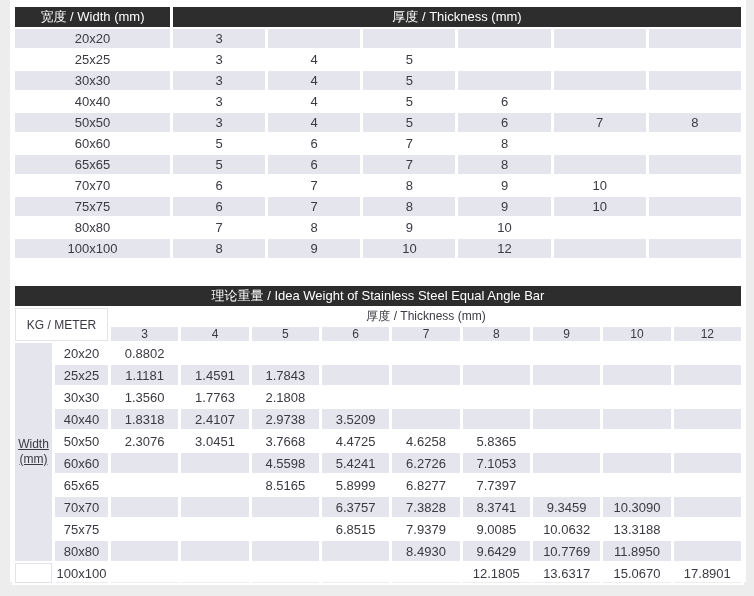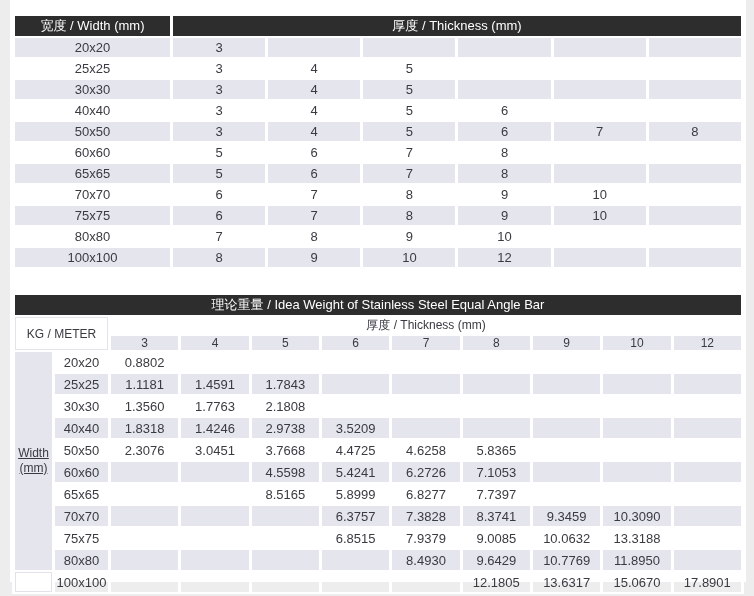--- a/index.html
+++ b/index.html
@@ -3,21 +3,21 @@
 <meta charset="utf-8">
 <style>
   html,body{margin:0;padding:0;}
   body{
     width:754px;height:596px;background:#ededee;overflow:hidden;
     font-family:"Liberation Sans","DejaVu Sans",sans-serif;
     -webkit-font-smoothing:antialiased;
   }
   .content{
     position:absolute;left:10px;top:0;width:736px;height:582px;
-    background:#ffffff;box-sizing:border-box;padding:14px 2px 0 2px;
+    background:#ffffff;box-sizing:border-box;padding:5px 2px 0 2px;
   }
   table{border-collapse:collapse;table-layout:fixed;width:732px;margin:0 auto;}
   td{
     text-align:center;vertical-align:middle;padding:0;
     font-size:13px;color:#3a3a42;
     border:2px solid #ffffff;border-left-width:3px;border-right-width:3px;
     height:19px;overflow:hidden;white-space:nowrap;
   }
   .dark{background:#2d2d2d;color:#ffffff;height:20px;font-size:13px;}
   
@@ -228,21 +228,21 @@
         <td></td>
         <td></td>
         <td></td>
         <td></td>
         <td></td>
         <td></td>
       </tr>
       <tr>
         <td>40x40</td>
         <td>1.8318</td>
-        <td>1.4246</td>
+        <td>2.4107</td>
         <td>2.9738</td>
         <td>3.5209</td>
         <td></td>
         <td></td>
         <td></td>
         <td></td>
         <td></td>
       </tr>
       <tr>
         <td>50x50</td>

